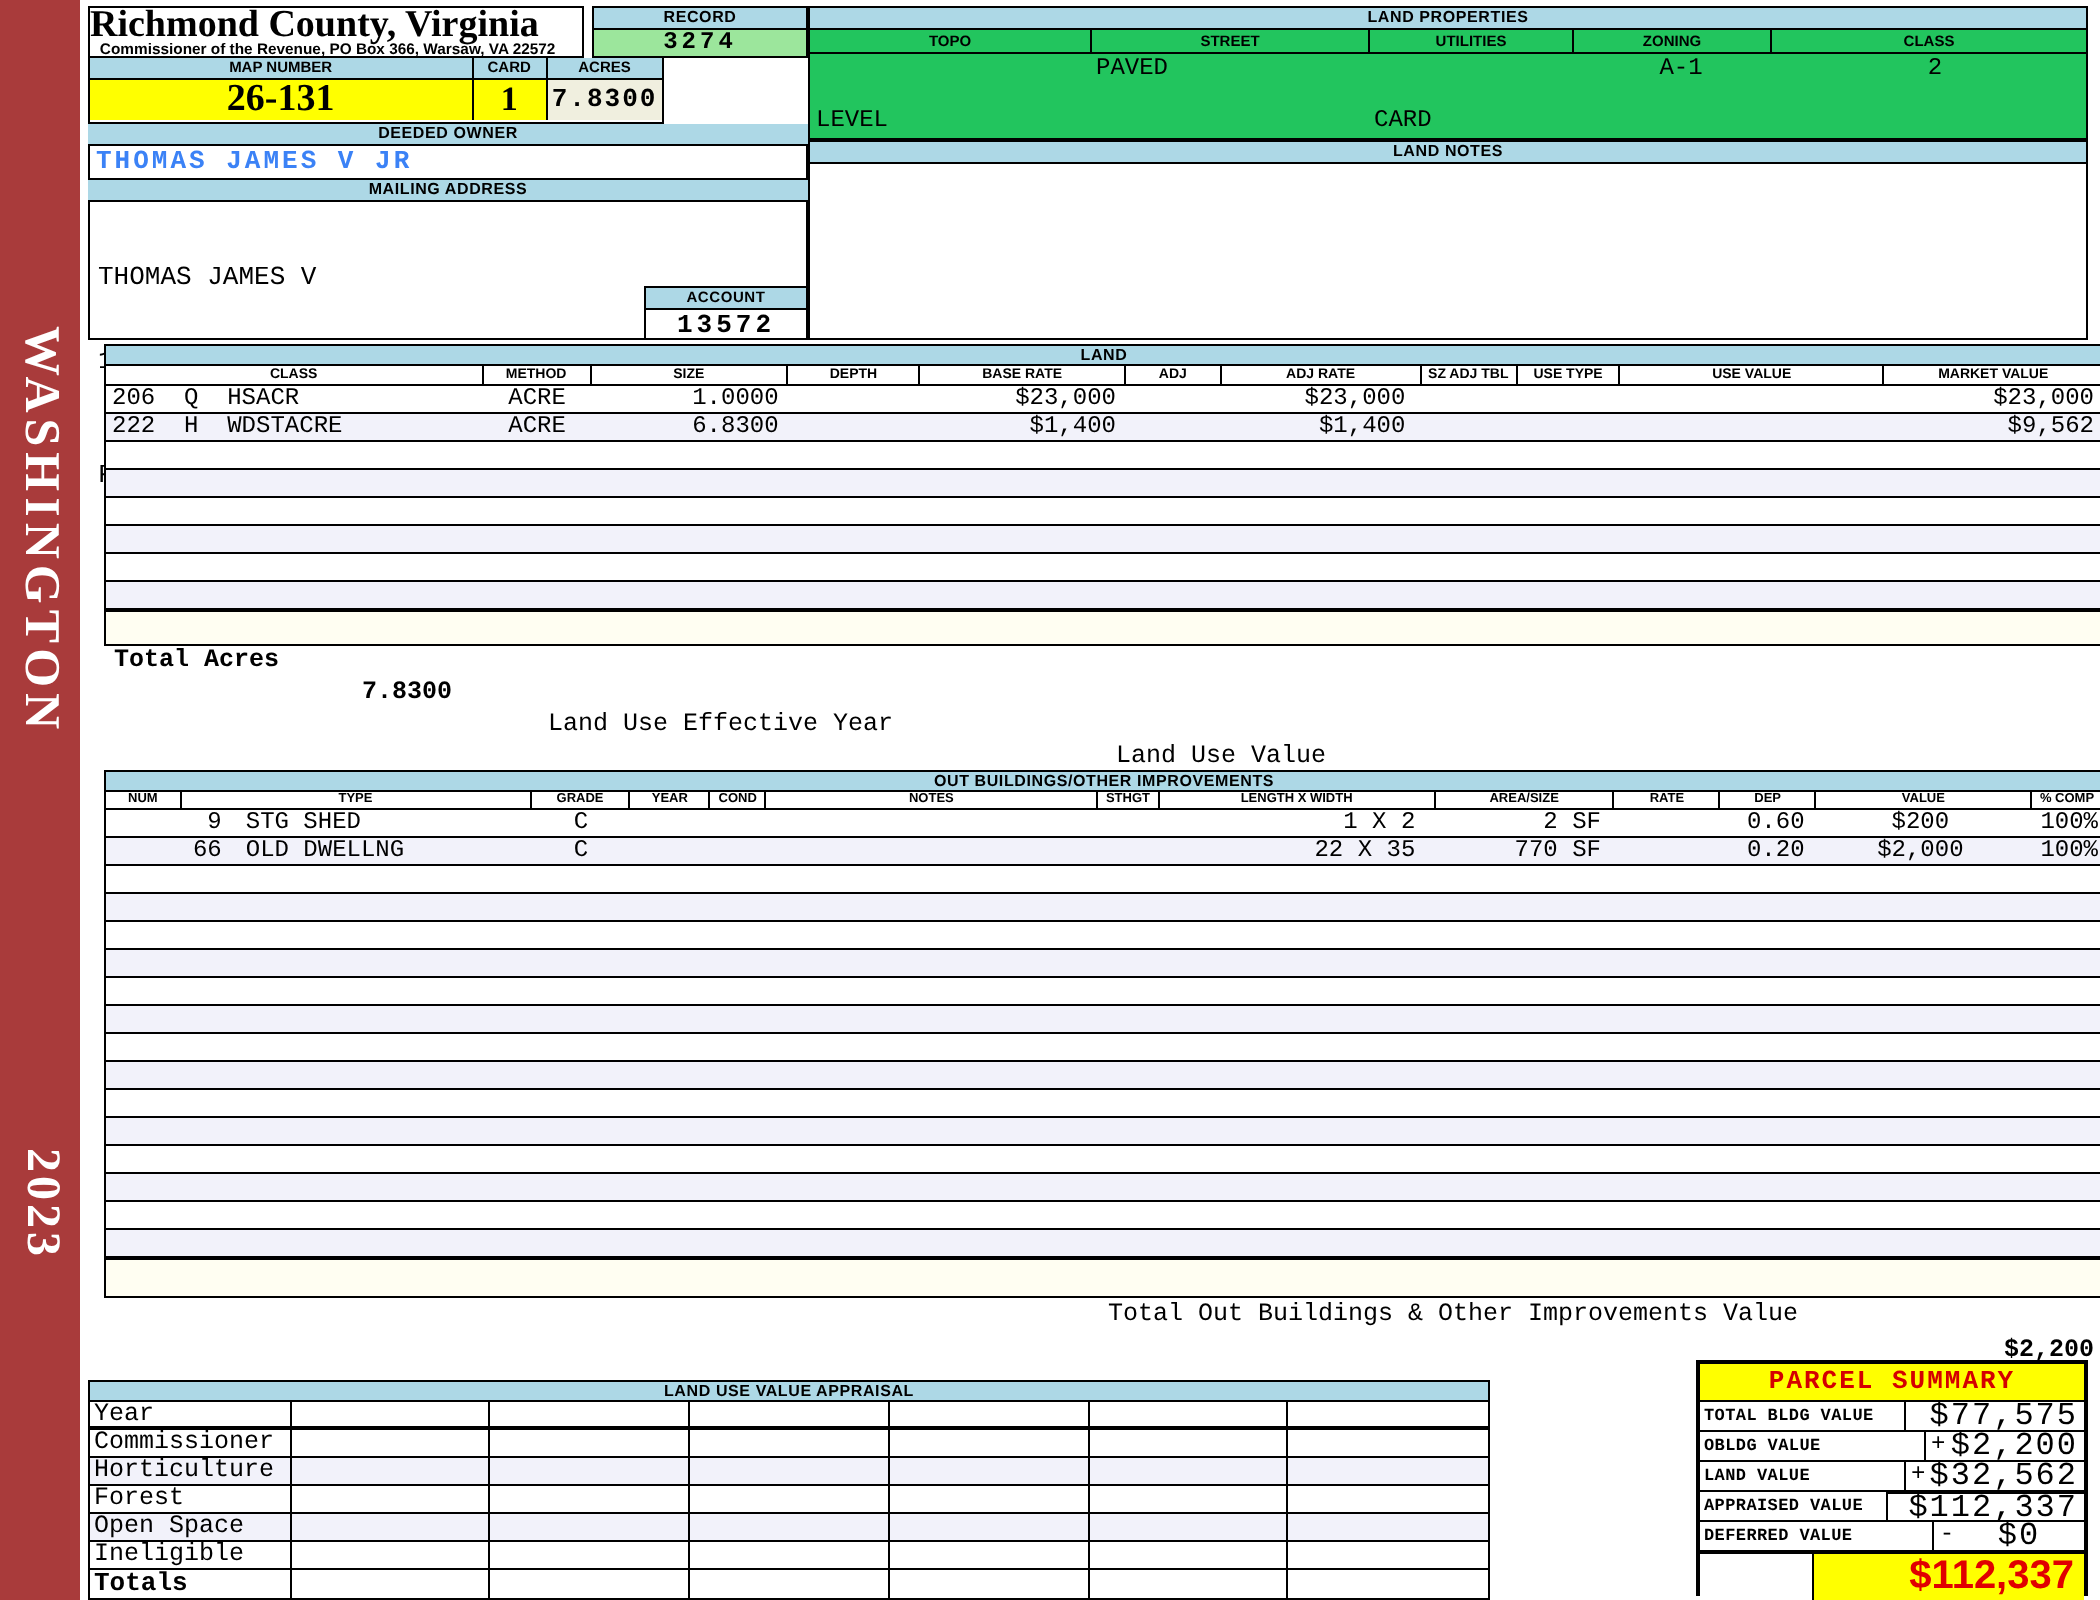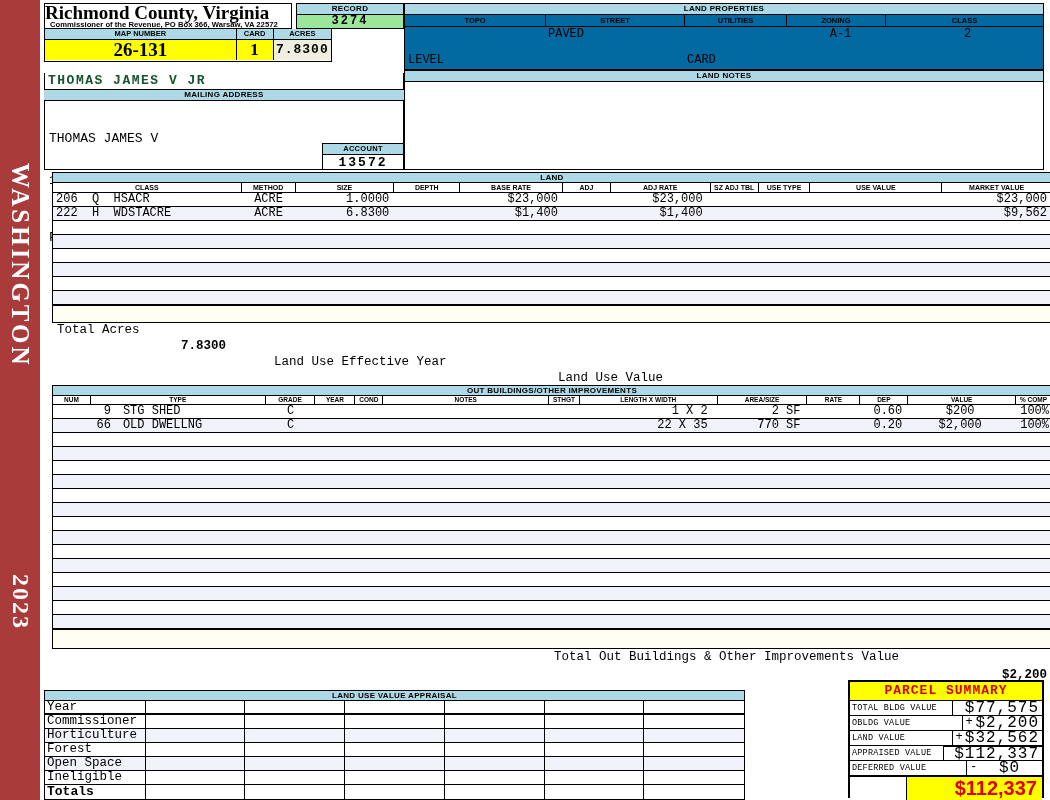--- a/index.html
+++ b/index.html
@@ -34,31 +34,31 @@
   .mca-head > div { background:#ADD8E6; border-right:1px solid #000; border-bottom:1px solid #000; font-size:7.5px; font-weight:bold; text-align:center; line-height:10px; }
   .mca-vals { display:flex; height:20px; }
   .mca-vals > div { border-right:1px solid #000; text-align:center; }
   .w-map{width:240px;} .w-card{width:46px;} .w-acres{width:72px; border-right:none !important;}
   .map-val { background:#FFFF00; font-family:"Liberation Serif",serif; font-weight:bold; font-size:19px; line-height:20px; }
   .card-val { background:#FFFF00; font-family:"Liberation Serif",serif; font-weight:bold; font-size:17px; line-height:20px; }
   .acres-val { background:#F0EFDF; font-weight:bold; font-size:13px; line-height:20px; letter-spacing:1px; }
 
   .owner-bar { position:absolute; left:44px; top:62px; width:360px; }
   .owner-row { position:absolute; left:44px; top:73px; width:360px; height:17px; border:1px solid #000; border-top:none; background:#fff;
-               color:#14532d; font-weight:bold; font-size:13px; line-height:15px; letter-spacing:1.5px; padding-left:3px; }
+               color:#3b82f6; font-weight:bold; font-size:13px; line-height:15px; letter-spacing:1.5px; padding-left:3px; }
   .mail-bar { position:absolute; left:44px; top:90px; width:360px; }
   .mail-box { position:absolute; left:44px; top:101px; width:360px; height:69px; border:1px solid #000; border-top:none; background:#fff;
               font-size:13px; line-height:14px; padding:3px 0 0 4px; }
   .mail-line3 { margin-top:15px; }
   .account-box { position:absolute; left:322px; top:143px; width:82px; height:27px; border:1px solid #000; background:#fff; }
   .account-box .bar { height:11px; font-size:7.5px; }
   .account-val { text-align:center; font-weight:bold; font-size:13px; line-height:15px; letter-spacing:2px; }
 
   
-  .lp-box { position:absolute; left:404px; top:3px; width:640px; height:67px; border:1px solid #000; background:#0369a1; }
+  .lp-box { position:absolute; left:404px; top:3px; width:640px; height:67px; border:1px solid #000; background:#22c55e; }
   .lp-heads { display:flex; height:12px; border-bottom:1px solid #000; }
   .lp-heads > div { border-right:1px solid #000; font-size:7.5px; font-weight:bold; text-align:center; line-height:11px; }
   .lp-heads > div:last-child { border-right:none; }
   .lp-c1{width:141px;} .lp-c2{width:139px;} .lp-c3{width:102px;} .lp-c4{width:99px;} .lp-c5{width:157px;}
   .lp-content { position:relative; height:42px; font-size:12px; line-height:13px; }
   .lp-topo { position:absolute; left:3px; top:1px; }
   .lp-street { position:absolute; left:143px; top:1px; }
   .lp-util { position:absolute; left:282px; top:1px; }
   .lp-zoning { position:absolute; left:386px; top:1px; width:99px; text-align:center; }
   .lp-class { position:absolute; left:485px; top:1px; width:155px; text-align:center; }
@@ -112,21 +112,21 @@
   .lu-year { border-bottom-width:2px; }
   .lu-label { width:101px; border-right:1px solid #000; padding-left:2px; }
   .lu-cell { width:100px; border-right:1px solid #000; }
   .lu-cell:last-child { border-right:none; }
   .lu-totals .lu-label { font-weight:bold; font-size:13px; }
 
   
   .ps-box { position:absolute; left:848px; top:680px; width:196px; height:118px; border:2px solid #000; background:#fff; }
   .ps-title { height:19px; background:#FFFF00; border-bottom:1px solid #000; color:#D40000; font-weight:bold; font-size:13px; line-height:18px; text-align:center; letter-spacing:1px; }
   .ps-row { display:flex; height:15px; border-bottom:1px solid #000; }
-  .ps-label { width:117px; border-right:1px solid #000; font-weight:normal; font-size:8.5px; line-height:14px; padding-left:2px; letter-spacing:.2px; }
+  .ps-label { width:117px; border-right:1px solid #000; font-weight:bold; font-size:8.5px; line-height:14px; padding-left:2px; letter-spacing:.2px; }
   .ps-op { width:13px; font-size:12px; line-height:13px; text-align:center; }
   .ps-val { flex:1; text-align:center; padding-right:3px; font-size:16px; line-height:14px; letter-spacing:1px; }
   .ps-sum .ps-op, .ps-sum .ps-val { border-top:1px solid #000; }
   .ps-tax { display:flex; height:24px; border-top:1px solid #000; }
   .ps-tax-label { width:57px; border-right:1px solid #000; background:#fff; font-weight:bold; font-size:8.5px; line-height:10px; text-align:center; padding-top:2px; }
   .ps-tax-val { flex:1; background:#FFFF00; color:#E00000; font-weight:bold; font-size:20px; line-height:22px; text-align:right; padding-right:5px; font-family:"Liberation Sans",sans-serif; }
 </style>
 </head>
 <body>
 
@@ -153,20 +153,21 @@
       <div class="w-card">CARD</div>
       <div class="w-acres">ACRES</div>
     </div>
     <div class="mca-vals">
       <div class="w-map map-val">26-131</div>
       <div class="w-card card-val">1</div>
       <div class="w-acres acres-val mono">7.8300</div>
     </div>
   </div>
 
+  <div class="bar owner-bar">DEEDED OWNER</div>
   <div class="owner-row mono">THOMAS JAMES V JR</div>
 
   <div class="bar mail-bar">MAILING ADDRESS</div>
   <div class="mail-box mono">
     <div>THOMAS JAMES V</div>
     <div>1592 DRINKING SWAMP ROAD</div>
     <div class="mail-line3">FARNHAM, VA 22460-0000</div>
   </div>
   <div class="account-box">
     <div class="bar">ACCOUNT</div>
@@ -243,21 +244,21 @@
       <div class="ld10"></div>
       <div class="ld11">$9,562</div>
     </div>
     <div class="erow"></div>
     <div class="erow lav"></div>
     <div class="erow"></div>
     <div class="erow lav"></div>
     <div class="erow"></div>
     <div class="erow lav"></div>
     <div class="trow land-total mono">
-      <span class="abs" style="left:4px;">Total Acres</span>
+      <span class="abs" style="left:4px;font-weight:bold;">Total Acres</span>
       <b class="abs" style="left:128px;">7.8300</b>
       <span class="abs" style="left:221px;">Land Use Effective Year</span>
       <span class="abs" style="left:505px;">Land Use Value</span>
       <b class="abs" style="left:651px; width:60px; text-align:right;">$0</b>
       <span class="abs" style="left:753px;">Land Market Value</span>
       <b class="abs" style="right:4px;">$32,562</b>
     </div>
   </div>
 
   <div class="tbl tbl-ob">

